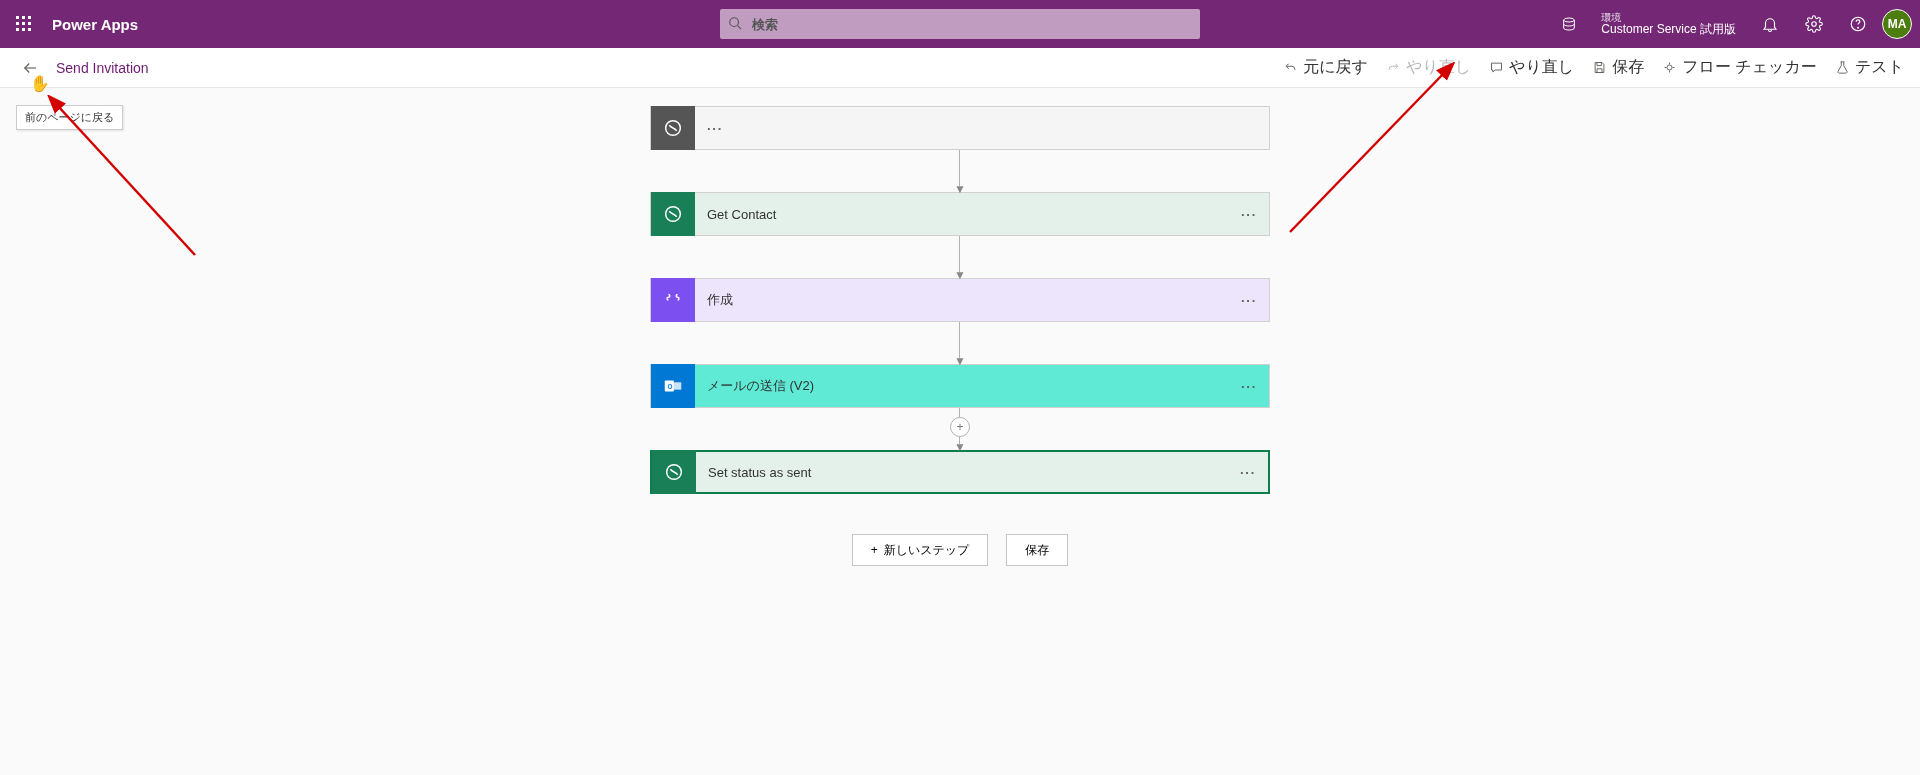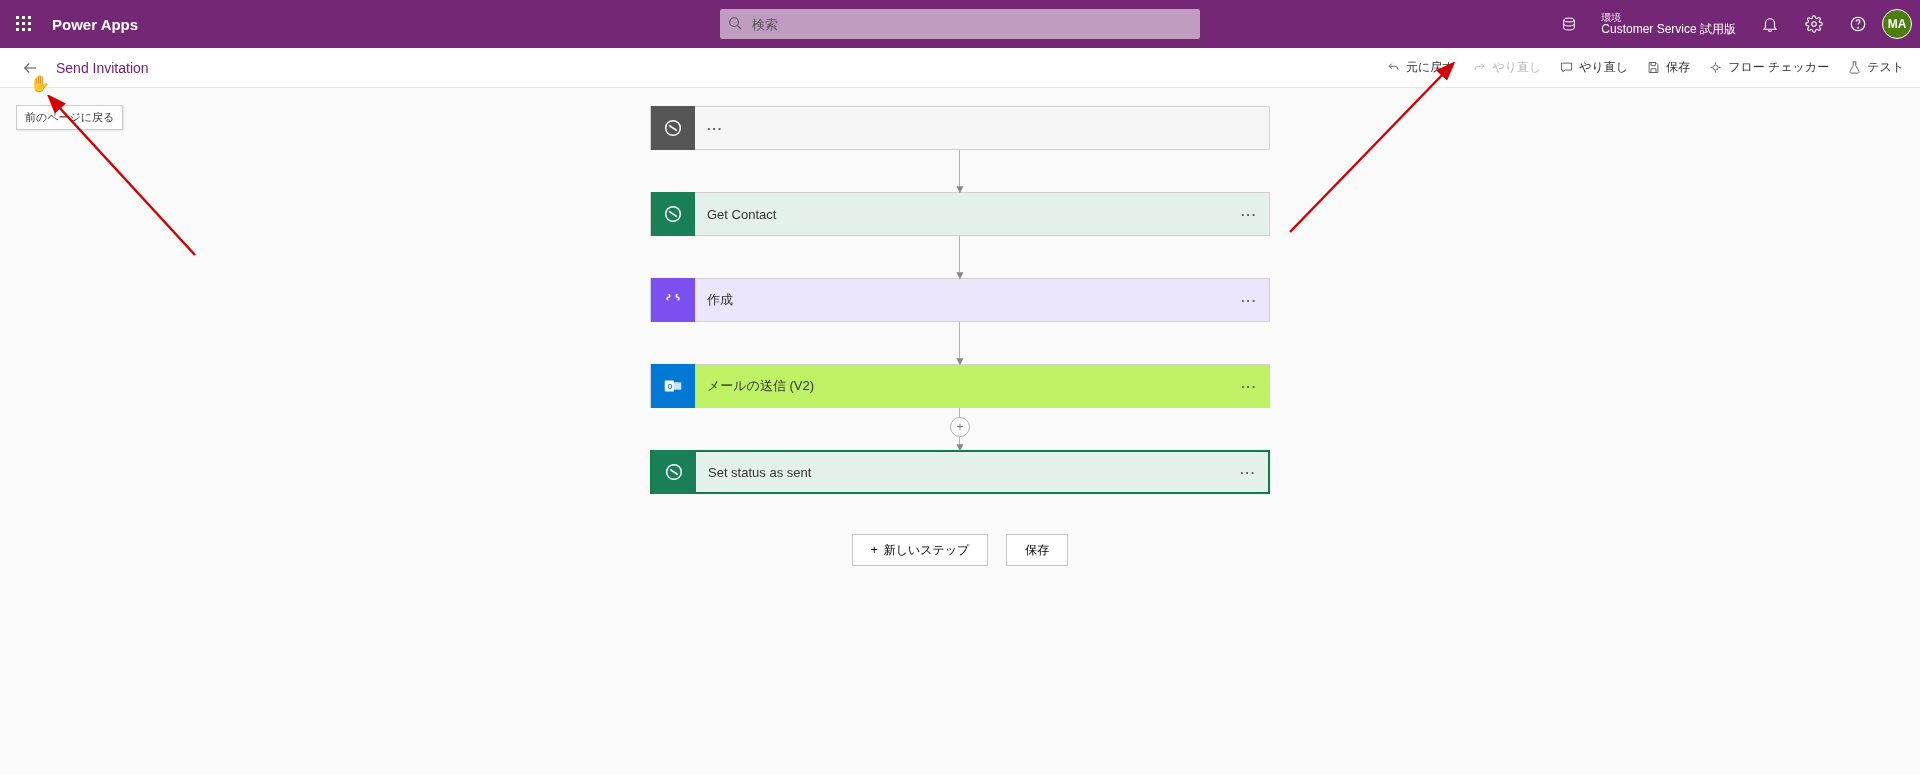--- a/index.html
+++ b/index.html
@@ -4,38 +4,38 @@
 <style>
   * { box-sizing: border-box; margin: 0; padding: 0; font-family: "Segoe UI", "Yu Gothic UI", sans-serif; }
   body { background: #fafafa; width: 1920px; height: 775px; overflow: hidden; font-size: 13px; color: #333; }
 
   
   .topbar { height: 48px; background: #742774; display: flex; align-items: center; color: #fff; }
   .waffle { width: 48px; height: 48px; display: flex; align-items: center; justify-content: center; cursor: pointer; }
   .waffle svg { width: 16px; height: 16px; fill: #fff; }
   .app-title { font-size: 15px; font-weight: 600; padding-left: 4px; }
   .search-wrap { position: absolute; left: 50%; transform: translateX(-50%); width: 480px; }
-  .search { width: 100%; height: 30px; border-radius: 2px; border: none; background: rgba(255,255,255,0.55); padding: 0 10px 0 32px; font-size: 13px; color: #333; }
+  .search { width: 100%; height: 30px; border-radius: 2px; border: none; background: rgba(255,255,255,0.55); padding: 0 10px 0 32px; font-size: 13px; color: #333; font-weight: bold; }
   .search::placeholder { color: #555; }
   .search-icon { position: absolute; left: 8px; top: 7px; color: #555; }
   .top-right { margin-left: auto; display: flex; align-items: center; gap: 4px; padding-right: 8px; }
   .env { display: flex; align-items: center; gap: 24px; padding: 0 10px; cursor: pointer; }
   .env-text { display: flex; flex-direction: column; line-height: 1.1; }
   .env-label { font-size: 10px; opacity: 0.85; }
   .env-name { font-size: 12px; }
   .top-icon { width: 40px; height: 48px; display: flex; align-items: center; justify-content: center; cursor: pointer; }
   .top-icon svg { width: 18px; height: 18px; stroke: #fff; fill: none; }
   .avatar { width: 30px; height: 30px; border-radius: 50%; background: #4d7c0f; border: 1px solid #fff; display: flex; align-items: center; justify-content: center; font-size: 12px; color: #fff; cursor: pointer; font-weight: bold; }
 
   
   .cmdbar { height: 40px; background: #fff; border-bottom: 1px solid #e6e6e6; display: flex; align-items: center; padding: 0 16px; }
   .back-btn { width: 28px; height: 28px; display: flex; align-items: center; justify-content: center; cursor: pointer; color: #605e5c; }
   .flow-name { font-size: 14px; padding-left: 12px; color: #701a75; }
   .cmd-right { margin-left: auto; display: flex; align-items: center; gap: 18px; }
-  .cmd { display: flex; align-items: center; gap: 5px; font-size: 12px; cursor: pointer; color: #323130; }
+  .cmd { display: flex; align-items: center; gap: 5px; font-size: 16px; cursor: pointer; color: #323130; }
   .cmd.disabled { color: #b8b8b8; cursor: default; }
   .cmd svg { width: 15px; height: 15px; }
 
   
   .tooltip { position: absolute; left: 16px; top: 105px; background: #fff; border: 1px solid #ccc; padding: 4px 8px; font-size: 11px; box-shadow: 1px 1px 2px rgba(0,0,0,0.1); }
   .cursor { position: absolute; left: 30px; top: 74px; font-size: 16px; pointer-events: none; }
 
   
   .arrow { position: absolute; pointer-events: none; }
 
@@ -48,21 +48,21 @@
   .step-more { width: 40px; display: flex; align-items: center; justify-content: center; color: #605e5c; cursor: pointer; font-weight: bold; letter-spacing: 1px; }
 
   .trigger .step-icon { background: #555555; }
   .green .step-icon   { background: #187f57; }
   .purple .step-icon  { background: #7b4ff0; }
   .outlook .step-icon { background: #0078d4; }
 
   .step.trigger { background: #f5f5f5; }
   .step.green   { background: #e4f1ea; }
   .step.purple  { background: #ece5fb; }
-  .step.outlook { background: #bef264; }
+  .step.outlook { background: #5eead4; }
   .step.selected { border: 2px solid #0f7c4b; }
 
   .connector { display: flex; flex-direction: column; align-items: center; height: 42px; position: relative; }
   .connector .line { width: 1px; flex: 1; background: #b2b0ad; }
   .connector .arrowhead { color: #8a8886; font-size: 12px; line-height: 6px; }
   .add-btn { position: absolute; top: 50%; left: 50%; transform: translate(-50%,-60%); width: 20px; height: 20px; border: 1px solid #b0b0b0; border-radius: 50%; background: #fff; display: flex; align-items: center; justify-content: center; font-size: 12px; color: #777; cursor: pointer; }
 
   .bottom-buttons { display: flex; gap: 18px; margin-top: 40px; }
   .btn { height: 32px; padding: 0 18px; background: #fff; border: 1px solid #c8c6c4; font-size: 12px; display: flex; align-items: center; gap: 6px; cursor: pointer; }
   .btn .plus { font-size: 12px; }

